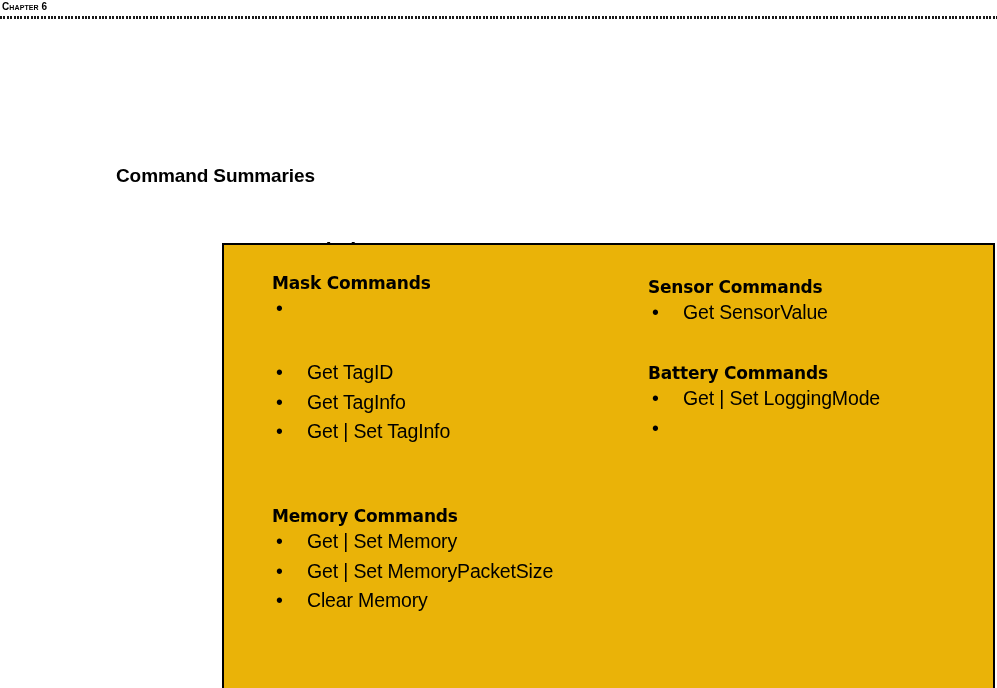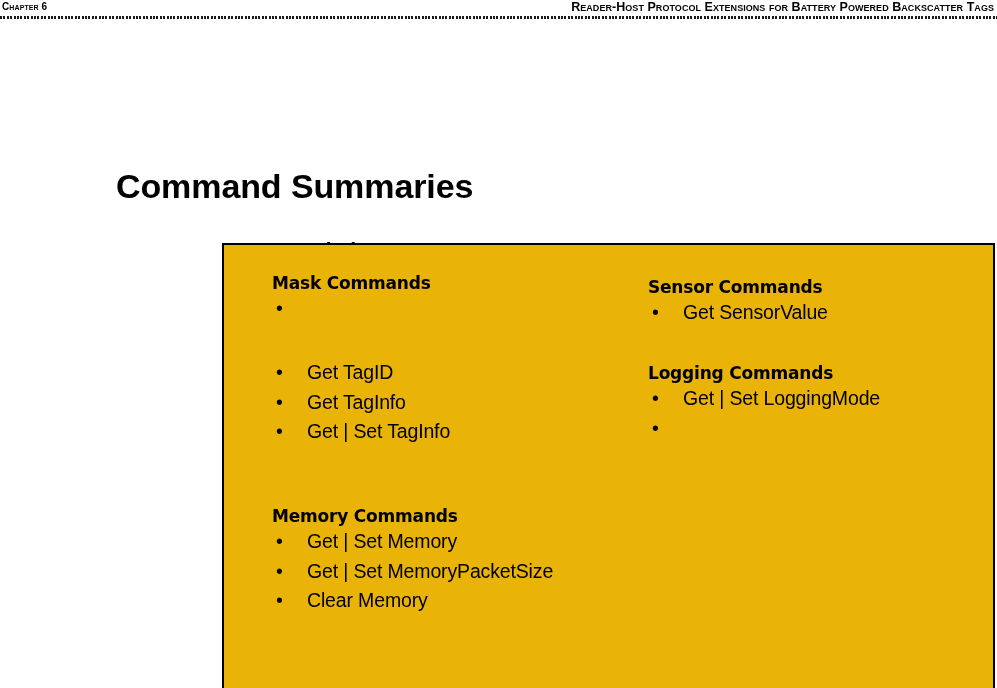--- a/index.html
+++ b/index.html
@@ -61,21 +61,21 @@
         #ffffff 2px, #ffffff 3.4px);
   }
 
   
   .h1-title {
     position: absolute;
     left: 116px;
     top: 147px;
     font-family: "Liberation Sans", sans-serif;
     font-weight: bold;
-    font-size: 34px;
+    font-size: 19px;
     line-height: 32px;
     letter-spacing: -0.1px;
     white-space: nowrap;
   }
   .h2-title {
     position: absolute;
     left: 227px;
     top: 209px;
     font-family: Liberation Sans, sans-serif;
     font-weight: bold;
@@ -154,21 +154,20 @@
   .g-tag     { top: 113px; }
   .g-memory  { top: 260px; }
   .g-sensor  { top: 31px;  }
   .g-logging { top: 117px; }
 </style>
 </head>
 <body>
 
 <div class="page-header">
   <div class="hdr-left">Chapter 6</div>
-  <div class="hdr-right">Reader-Host Protocol Extensions for Battery Powered Backscatter Tags</div>
   <div class="hdr-rule"></div>
 </div>
 
 <h1 class="h1-title">Command Summaries</h1>
 
 <h2 class="h2-title">Command List</h2>
 
 <div class="command-box">
   <div class="box-columns">
 
@@ -203,21 +202,21 @@
     <div class="col col-right">
 
       <div class="group g-sensor">
         <div class="group-heading">Sensor Commands</div>
         <ul class="cmd-list">
           <li class="cmd-item"><span class="bullet">•</span><span>Get SensorValue</span></li>
         </ul>
       </div>
 
       <div class="group g-logging">
-        <div class="group-heading">Logging Commands</div>
+        <div class="group-heading">Battery Commands</div>
         <ul class="cmd-list">
           <li class="cmd-item"><span class="bullet">•</span><span>Get | Set LoggingMode</span></li>
           <li class="cmd-item"><span class="bullet">•</span></li>
         </ul>
       </div>
 
     </div>
 
   </div>
 </div>

